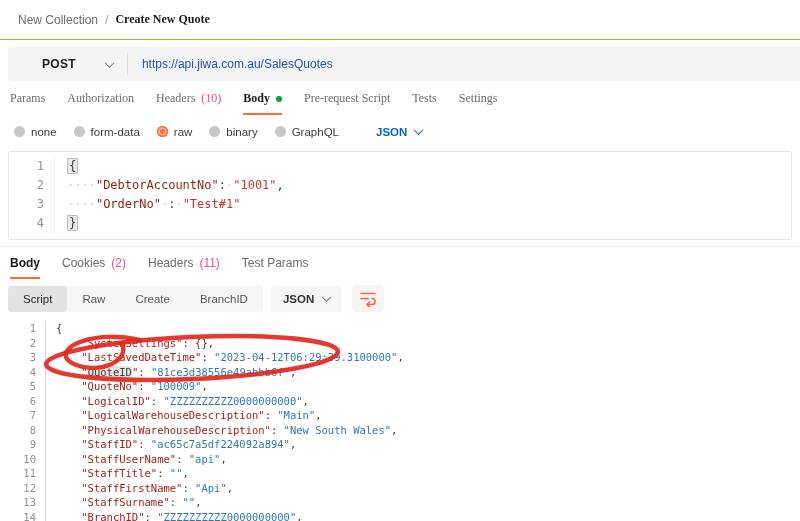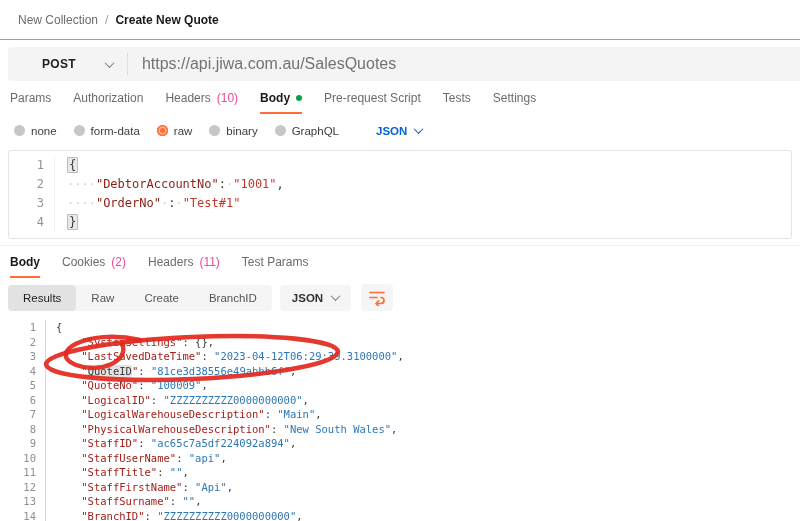--- a/index.html
+++ b/index.html
@@ -10,35 +10,35 @@
     color: #212121;
     overflow: hidden;
     position: relative;
   }
 
   
   .breadcrumb { height: 40px; display: flex; align-items: center; gap: 7px;
     padding-left: 18px; border-bottom: 1px solid #84cc16; font-size: 12px; }
   .bc-parent { color: #6b6b6b; cursor: pointer; }
   .bc-sep { color: #9e9e9e; }
-  .bc-current { font-weight: 700; color: #1a1a1a; }
+  .bc-current { font-weight: 700; color: #1a1a1a; font-family: Liberation Serif, serif; }
 
   
   .url-row { margin: 7px 0 0 8px; height: 34px; background: #f4f4f4;
     border-radius: 4px 0 0 4px; display: flex; align-items: center; }
   .method { display: flex; align-items: center; padding: 0 14px 0 16px; gap: 30px; cursor: pointer; }
   .method-label { font-weight: 700; font-size: 12px; letter-spacing: .3px; color: #1d1d1d; padding-left: 18px; }
   .chev { width: 7px; height: 7px; border-right: 1.6px solid #7d7d7d; border-bottom: 1.6px solid #7d7d7d;
     transform: rotate(45deg) translate(-1px,-1px); display: inline-block; flex: none; }
   .chev.blue { border-color: #0265d2; }
   .url-divider { width: 1px; height: 22px; background: #dedede; }
-  .url-text { padding-left: 14px; font-size: 16px; color: #737373; cursor: text; }
-
-  
-  .req-tabs { display: flex; gap: 22px; padding: 10px 10px 0; font-size: 12px; color: #6b6b6b; }
+  .url-text { padding-left: 14px; font-size: 12px; color: #1d4ed8; cursor: text; }
+
+  
+  .req-tabs { display: flex; gap: 22px; padding: 10px 10px 0; font-size: 12px; color: #6b6b6b; font-family: Liberation Serif, serif; }
   .tab { display: flex; gap: 6px; align-items: center; padding-bottom: 7px; cursor: pointer;
     border-bottom: 2px solid transparent; }
   .tab.active { color: #1a1a1a; font-weight: 600; border-bottom-color: #ff6c37; }
   .tab-count { color: #ec4899; font-weight: 400; }
   .mod-dot { width: 6px; height: 6px; border-radius: 50%; background: #00a344; }
 
   
   .radio-row { display: flex; gap: 29px; padding-left: 14px; height: 33px; align-items: center;
     font-size: 11.5px; color: #3c3c3c; }
   .radio { display: flex; align-items: center; gap: 6px; cursor: pointer; }
@@ -192,21 +192,21 @@
       <span class="tab-label">Headers</span>
       <span class="tab-count">(11)</span>
     </div>
     <div class="tab">
       <span class="tab-label">Test Params</span>
     </div>
   </div>
 
 <div class="pretty-bar">
   <div class="segmented">
-      <div class="segment active">Results</div>
+      <div class="segment active">Script</div>
       <div class="segment">Raw</div>
       <div class="segment">Create</div>
       <div class="segment">BranchID</div>
     </div>
   <div class="resp-lang">
     <span>JSON</span>
     <span class="chev"></span>
   </div>
   <div class="wrap-btn">
     <svg width="18" height="17" viewBox="0 0 18 17" fill="none" stroke="#ff6c37" stroke-width="1.7" stroke-linecap="round" stroke-linejoin="round">

